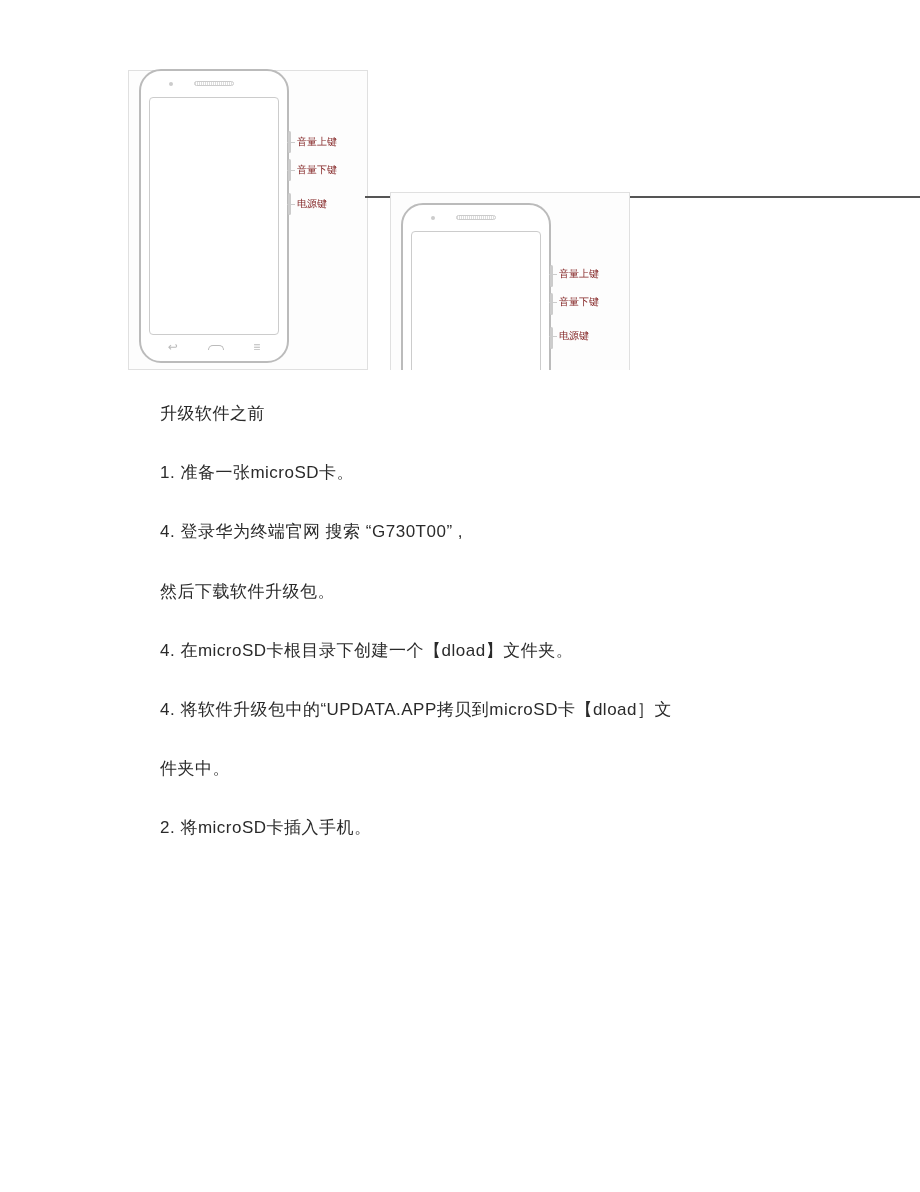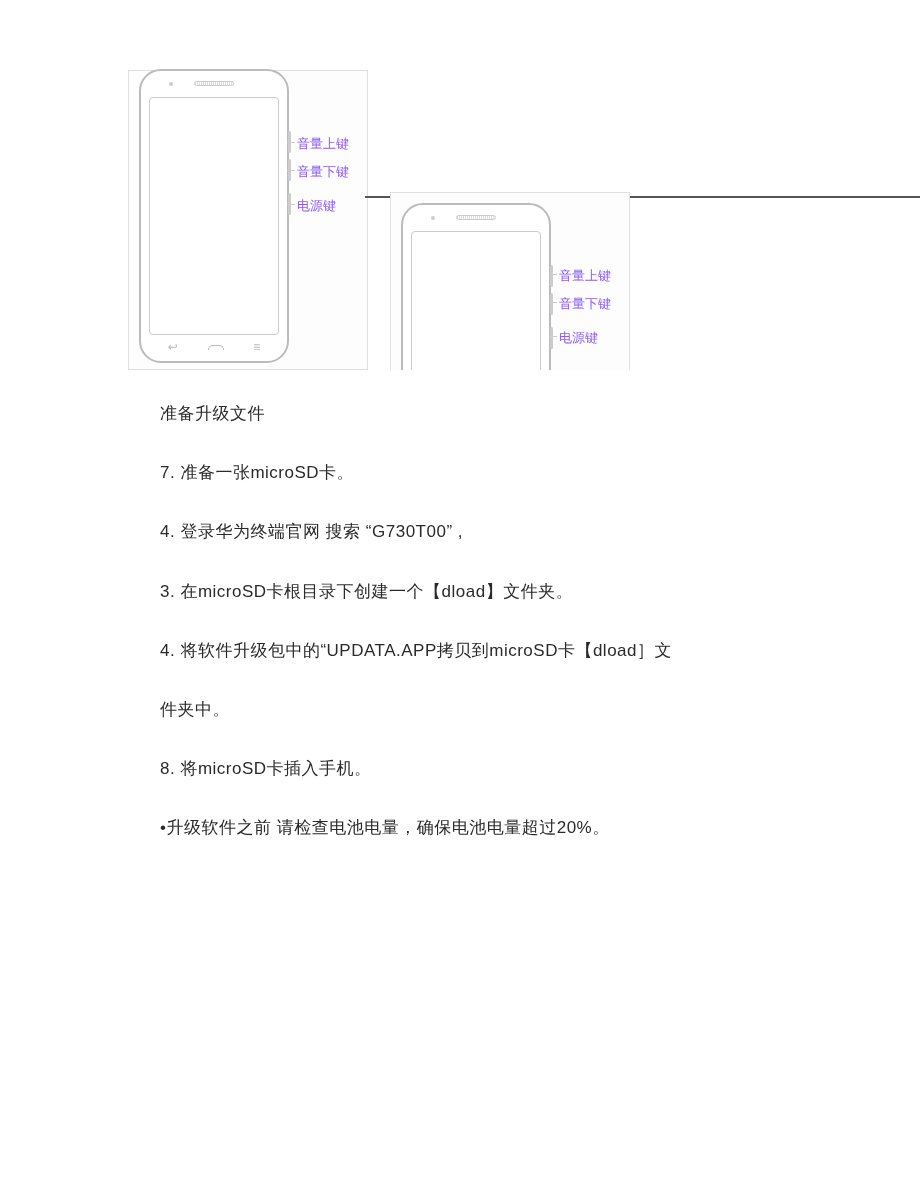--- a/index.html
+++ b/index.html
@@ -110,22 +110,22 @@
     .side-key {
       position: absolute;
       right: -4px;
       width: 3px;
       background: #ccc;
       border-radius: 2px;
     }
     .key-label {
       position: absolute;
       left: 168px;
-      font-size: 13px;
-      color: #8b5cf6;
+      font-size: 10px;
+      color: #7f1d1d;
       white-space: nowrap;
     }
     .key-line {
       position: absolute;
       height: 1px;
       background: #ccc;
     }
     .text-area {
       padding: 30px 160px 0 160px;
       line-height: 1.6;
@@ -178,21 +178,21 @@
     <div class="key-label" style="top:74px;">音量上键</div>
     <div class="key-line" style="top:109px;left:158px;width:8px;"></div>
     <div class="key-label" style="top:102px;">音量下键</div>
     <div class="key-line" style="top:143px;left:158px;width:8px;"></div>
     <div class="key-label" style="top:136px;">电源键</div>
   </div>
 
 </div>
 
 <div class="text-area">
-  <p>准备升级文件</p>
-  <p>7. 准备一张microSD卡。</p>
+  <p>升级软件之前</p>
+  <p>1. 准备一张microSD卡。</p>
   <p>4.  登录华为终端官网  搜索   “G730T00” ,</p>
-  <p>3. 在microSD卡根目录下创建一个【dload】文件夹。</p>
+  <p>然后下载软件升级包。</p>
+  <p>4. 在microSD卡根目录下创建一个【dload】文件夹。</p>
   <p>4.     将软件升级包中的“UPDATA.APP拷贝到microSD卡【dload］文</p>
   <p>件夹中。</p>
-  <p>8. 将microSD卡插入手机。</p>
-  <p>•升级软件之前  请检查电池电量，确保电池电量超过20%。</p>
+  <p>2. 将microSD卡插入手机。</p>
 </div>
 
 </body></html>

